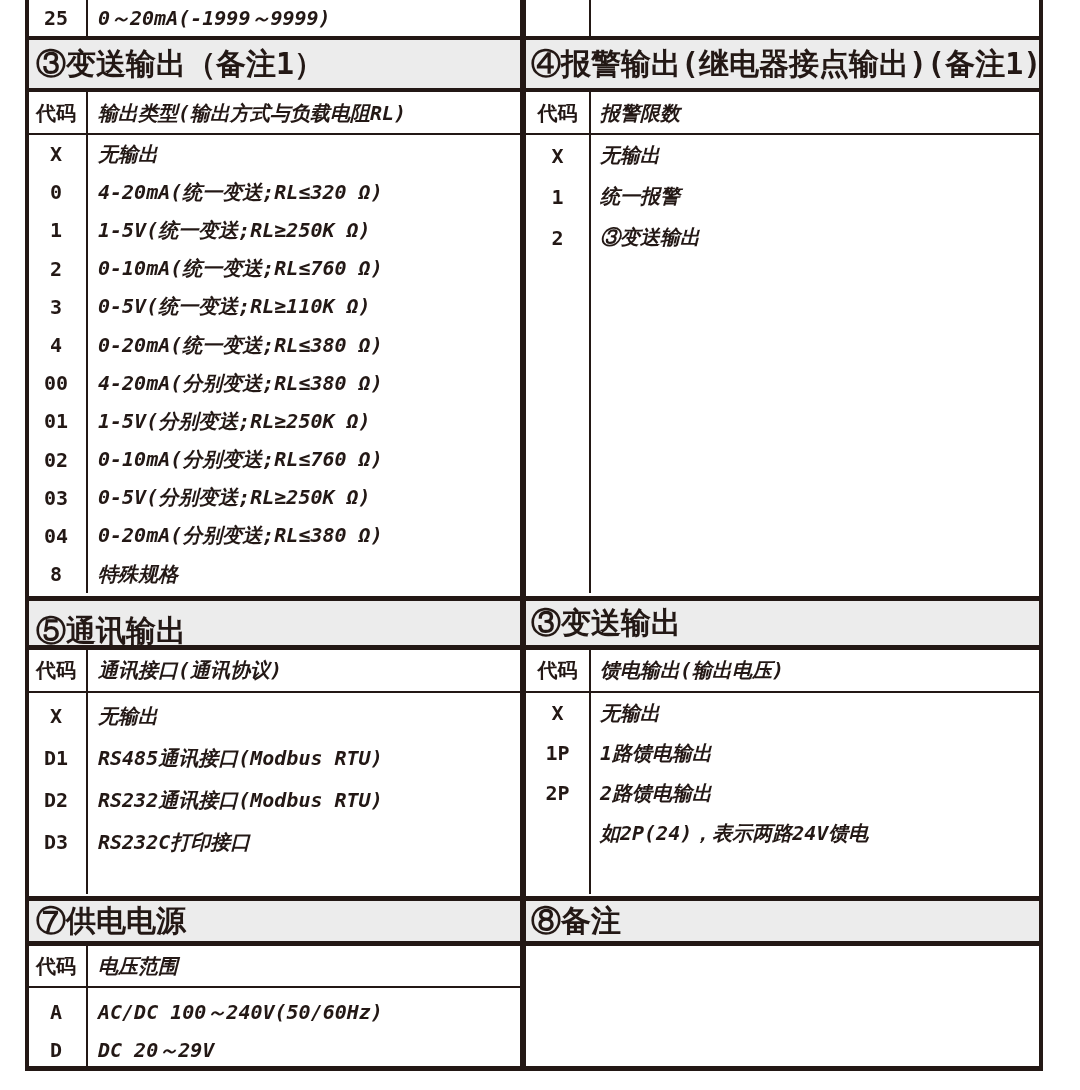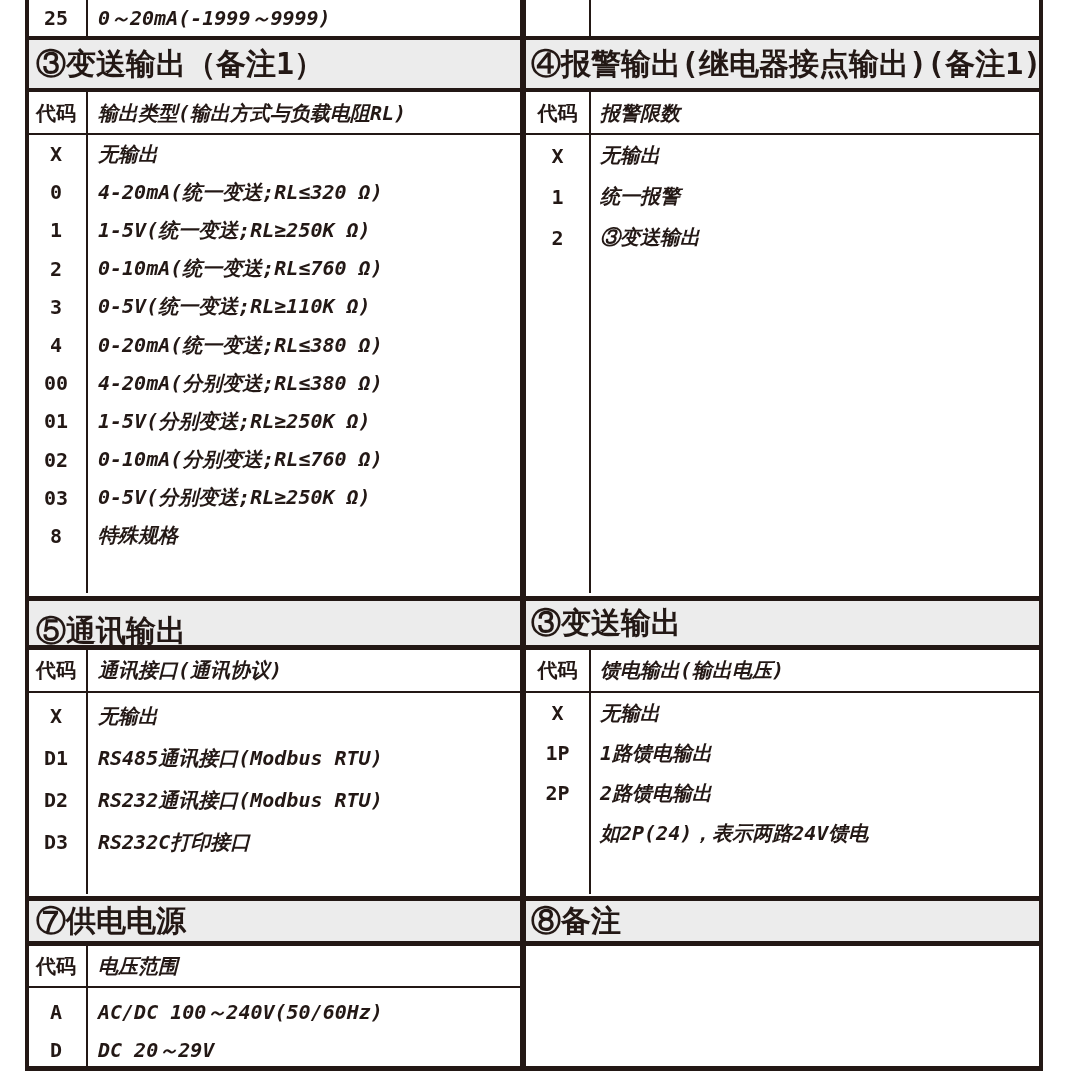--- a/index.html
+++ b/index.html
@@ -139,20 +139,24 @@
       </div>
     <div class="row r3">
         <span class="code">02</span>
         <span class="desc">0-10mA(分别变送;RL≤760 Ω)</span>
       </div>
     <div class="row r3">
         <span class="code">03</span>
         <span class="desc">0-5V(分别变送;RL≥250K Ω)</span>
       </div>
     <div class="row r3">
+        <span class="code">04</span>
+        <span class="desc">0-20mA(分别变送;RL≤380 Ω)</span>
+      </div>
+    <div class="row r3">
         <span class="code">8</span>
         <span class="desc">特殊规格</span>
       </div>
   </div>
 
   <div class="rows rt" style="left:526px;top:135px;width:513px">
     <div class="row r41">
         <span class="code">X</span>
         <span class="desc">无输出</span>
       </div>

